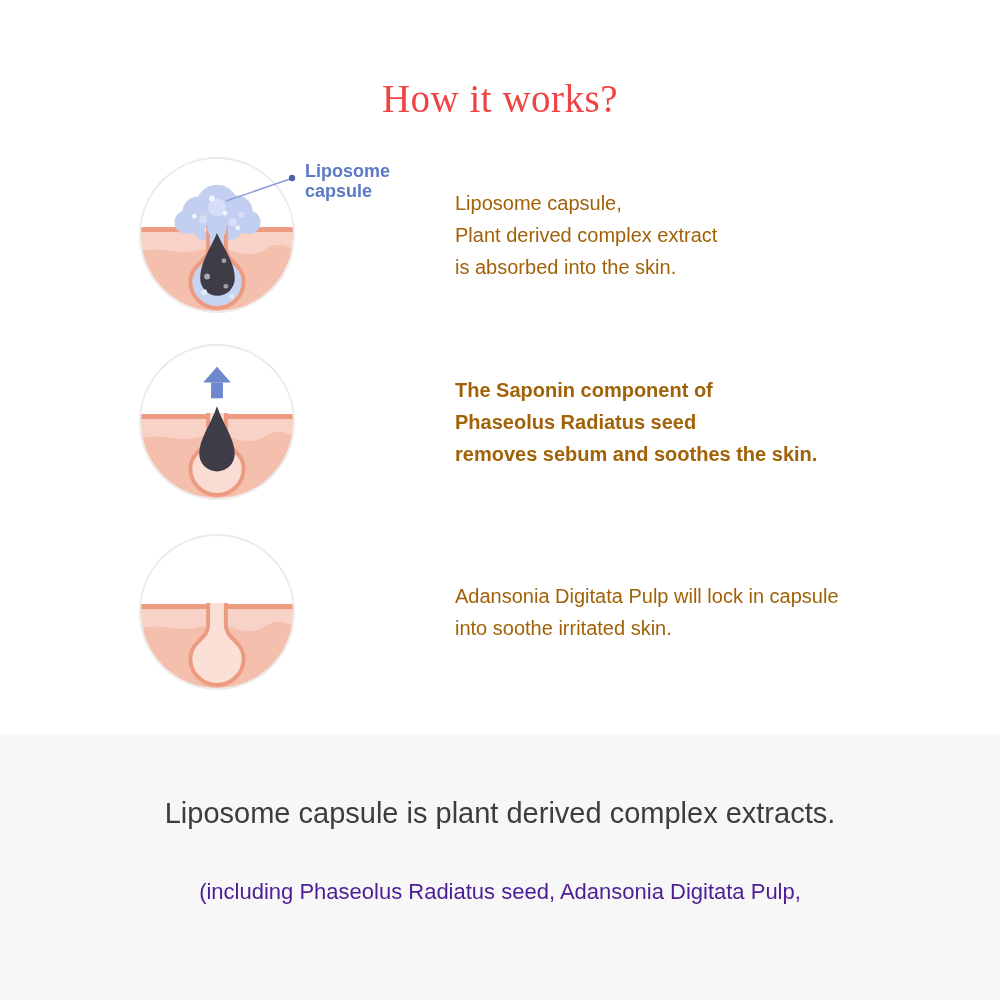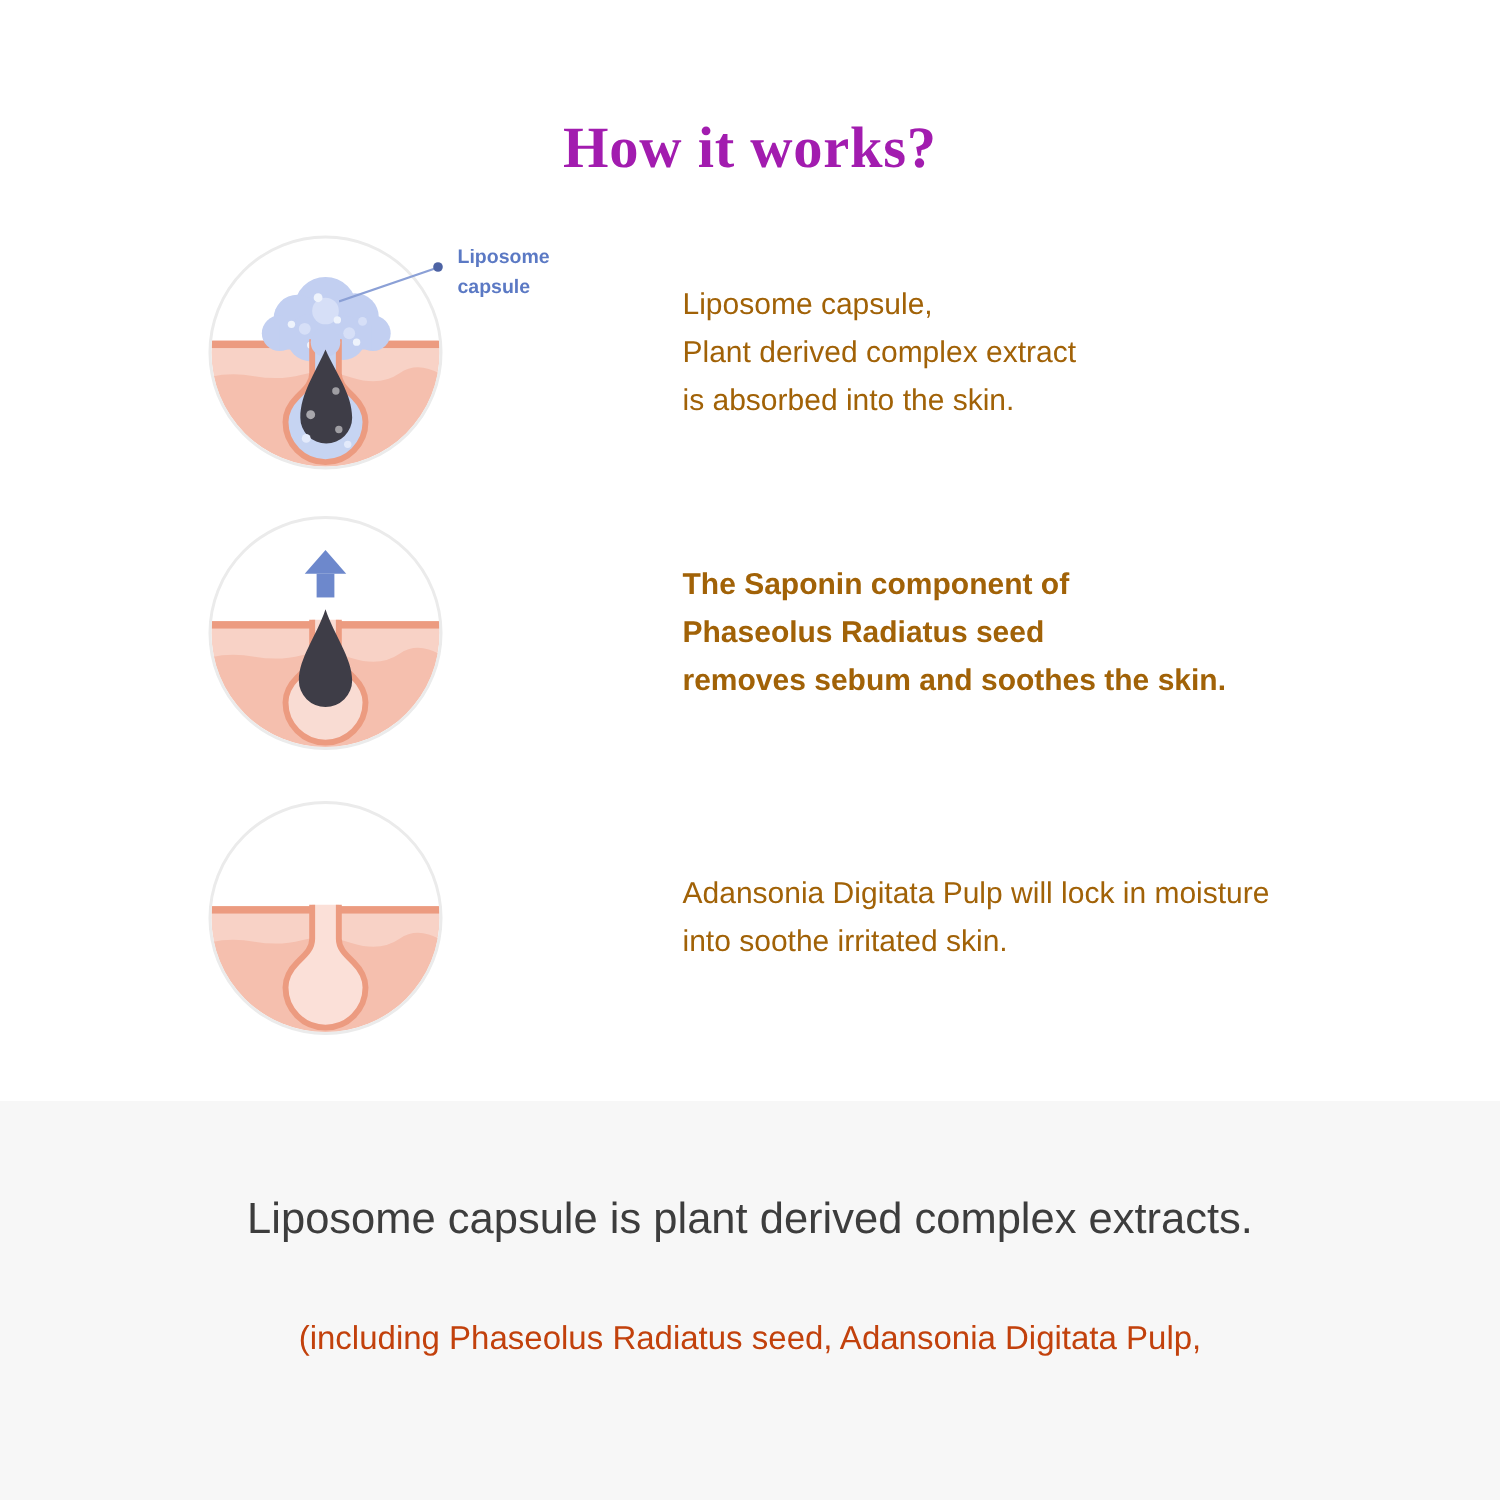--- a/index.html
+++ b/index.html
@@ -10,23 +10,23 @@
     height: 1000px;
     margin: 0 auto;
     background: #ffffff;
     overflow: hidden;
     font-family: "Liberation Sans", sans-serif;
   }
   .page-title {
     padding-top: 76px;
     text-align: center;
     font-family: "Liberation Serif", serif;
-    font-weight: 700;
+    font-weight: 400;
     font-size: 39px;
-    color: #a21caf;
+    color: #ef4444;
     letter-spacing: 0.5px;
   }
   .how-section { margin-top: 35px; }
   .step-row {
     display: flex;
     align-items: center;
     margin-left: 138px;
     margin-bottom: 29px;
   }
   .step-row:nth-child(2) { margin-bottom: 32px; font-weight: bold; }
@@ -36,21 +36,21 @@
     font-size: 20px;
     line-height: 32px;
     color: #a16207;
     white-space: nowrap;
   }
   .annotation {
     position: absolute;
     left: 167px;
     top: 5px;
     color: #5b79c4;
-    font-size: 13px;
+    font-size: 18px;
     line-height: 20px;
     font-weight: 700;
     white-space: nowrap;
   }
   .leader { position: absolute; left: 88px; top: 16px; }
   .footer-section {
     margin-top: 43px;
     height: 267px;
     background: #f7f7f7;
     text-align: center;
@@ -58,21 +58,21 @@
   }
   .footer-headline {
     font-size: 29px;
     line-height: 36px;
     color: #3d3d3d;
   }
   .footer-sub {
     margin-top: 43px;
     font-size: 22px;
     line-height: 35px;
-    color: #c2410c;
+    color: #4c1d95;
   }
 </style>
 </head>
 <body>
 
 <div class="page">
 
   <h1 class="page-title">How it works?</h1>
 
   <div class="how-section">
@@ -178,21 +178,21 @@
             <rect x="0" y="0" width="160" height="160" fill="#ffffff"></rect>
             <rect x="0" y="72" width="160" height="88" fill="#f8d2c6"></rect>
             <path d="M0 97 Q 15 93 32 96 T 64 95 T 98 97 T 130 94 T 160 96 L 160 160 L 0 160 Z" fill="#f5bfae"></path>
             <rect x="0" y="72" width="160" height="5" fill="#ec9b80"></rect>
             <path d="M 71 71 L 71 94 C 71 101 66 105 61 110 C 55 116 53 121 53 127 A 27 27 0 0 0 107 127 C 107 121 105 116 99 110 C 94 105 89 101 89 94 L 89 71" fill="#fbe0d8" stroke="#ec9b80" stroke-width="4" stroke-linejoin="round"></path>
           </g>
           <circle cx="80" cy="80" r="78" fill="none" stroke="#ebebeb" stroke-width="2"></circle>
         </svg>
       </div>
       <div class="step-text">
-        <div>Adansonia Digitata Pulp will lock in moisture</div>
+        <div>Adansonia Digitata Pulp will lock in capsule</div>
         <div>into soothe irritated skin.</div>
       </div>
     </div>
 
   </div>
 
   <div class="footer-section">
     <div class="footer-headline">Liposome capsule is plant derived complex extracts.</div>
     <div class="footer-sub">
       <div>(including Phaseolus Radiatus seed, Adansonia Digitata Pulp,</div>

